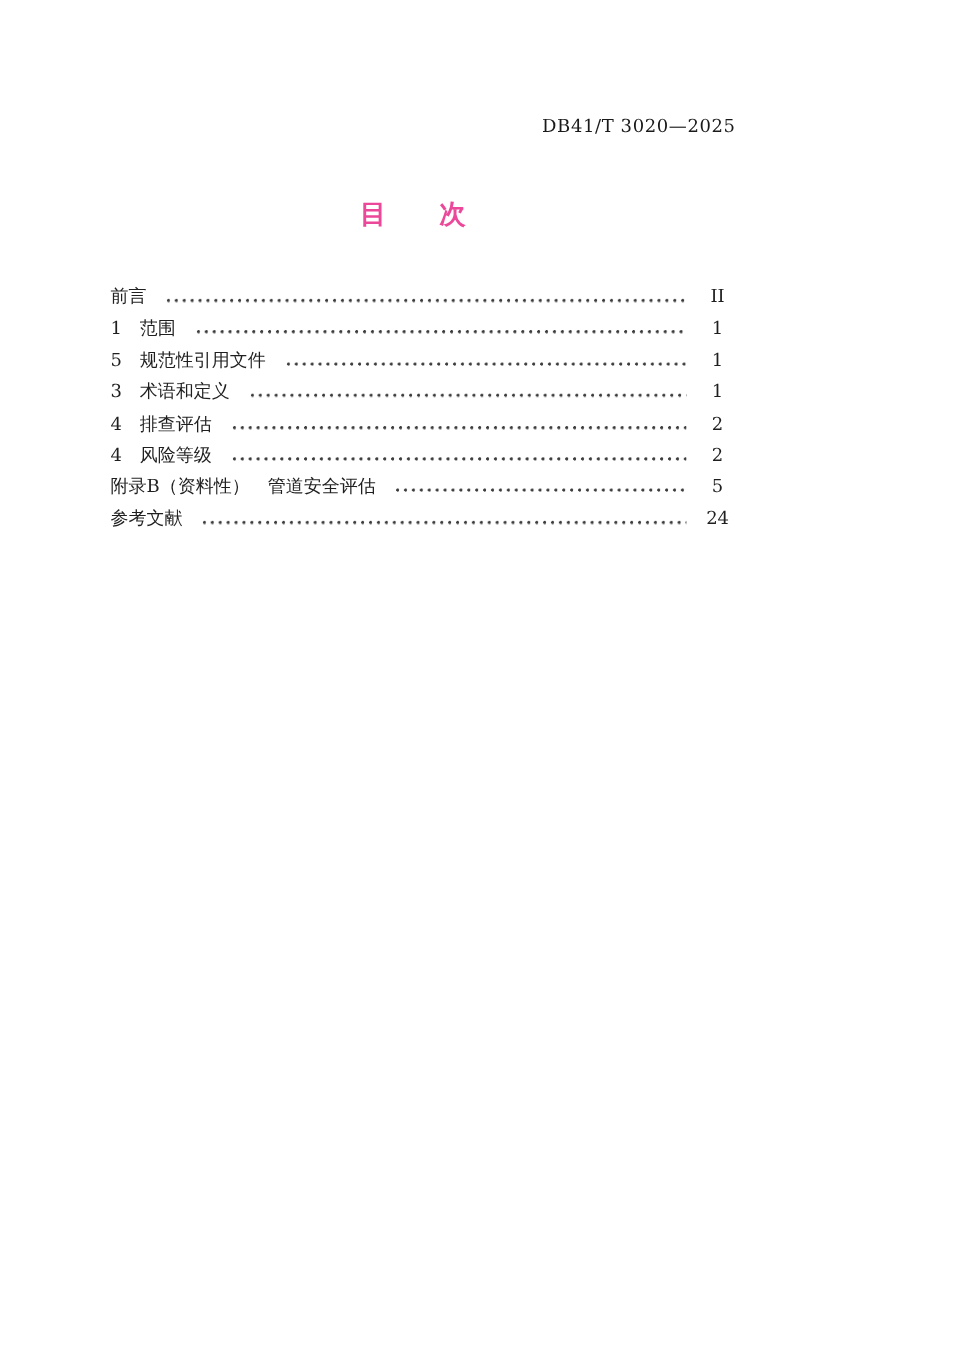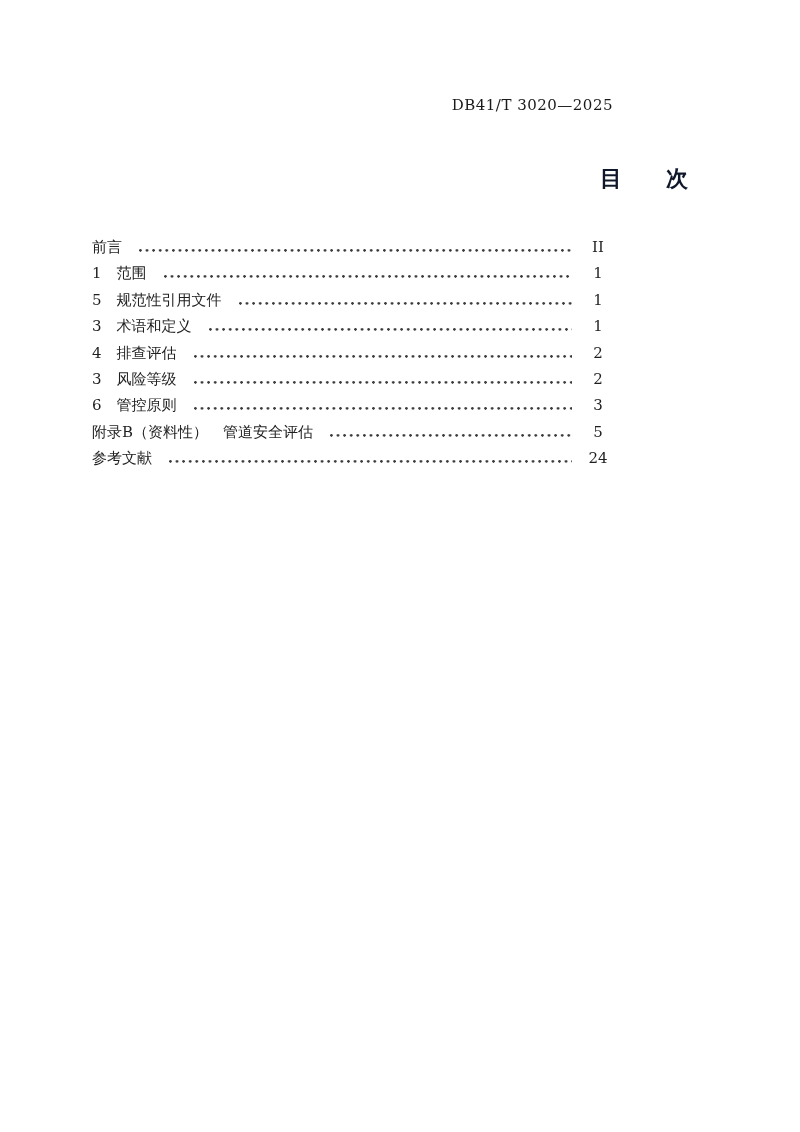--- a/index.html
+++ b/index.html
@@ -23,24 +23,24 @@
     font-size: 15px;
     letter-spacing: 0.5px;
     color: #1a1a1a;
     white-space: pre;
   }
   .doc-title {
     position: absolute;
     top: 164px;
     left: 0;
     width: 100%;
-    text-align: right;
+    text-align: center;
     font-size: 22px;
     font-weight: bold;
-    color: #0f172a;
+    color: #ec4899;
     white-space: pre;
   }
   .toc {
     position: absolute;
     top: 238px;
     left: 92px;
     right: 78px;
   }
   .toc-row {
     display: flex;
@@ -112,30 +112,25 @@
       <span class="toc-page">1</span>
     </div>
 
     <div class="toc-row">
       <span class="toc-label">4　排查评估</span>
       <span class="toc-dots"></span>
       <span class="toc-page">2</span>
     </div>
 
     <div class="toc-row">
-      <span class="toc-label">3　风险等级</span>
+      <span class="toc-label">4　风险等级</span>
       <span class="toc-dots"></span>
       <span class="toc-page">2</span>
     </div>
 
-    <div class="toc-row">
-      <span class="toc-label">6　管控原则</span>
-      <span class="toc-dots"></span>
-      <span class="toc-page">3</span>
-    </div>
 
 
     <div class="toc-row">
       <span class="toc-label">附录B（资料性）　管道安全评估</span>
       <span class="toc-dots"></span>
       <span class="toc-page">5</span>
     </div>
 
     <div class="toc-row">
       <span class="toc-label">参考文献</span>

